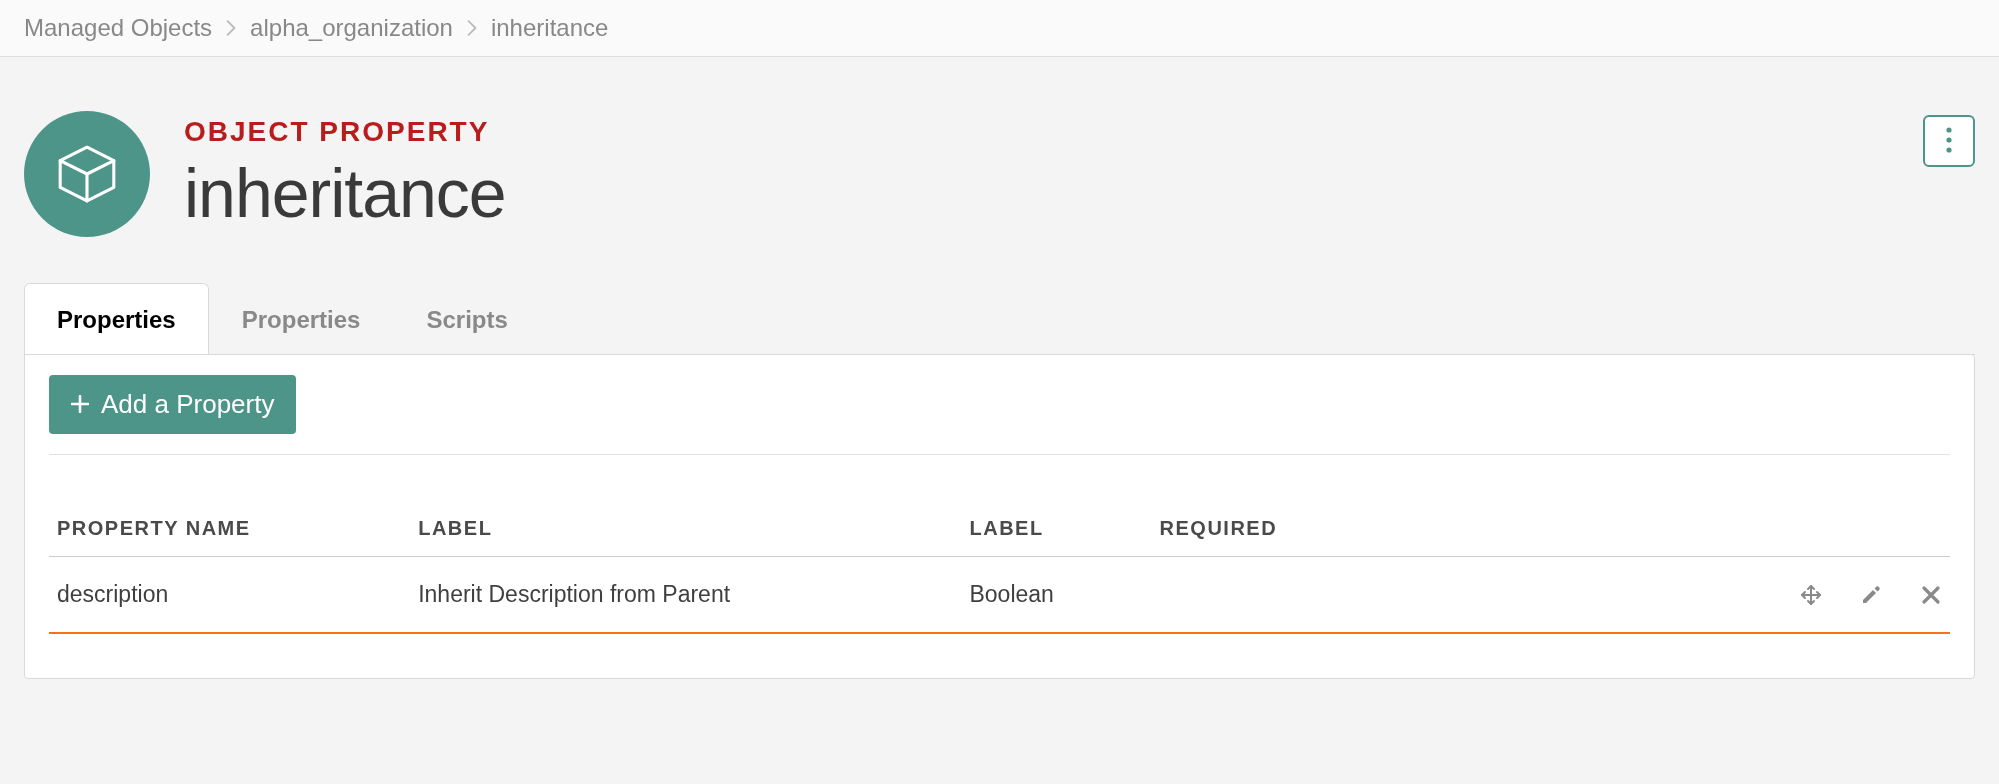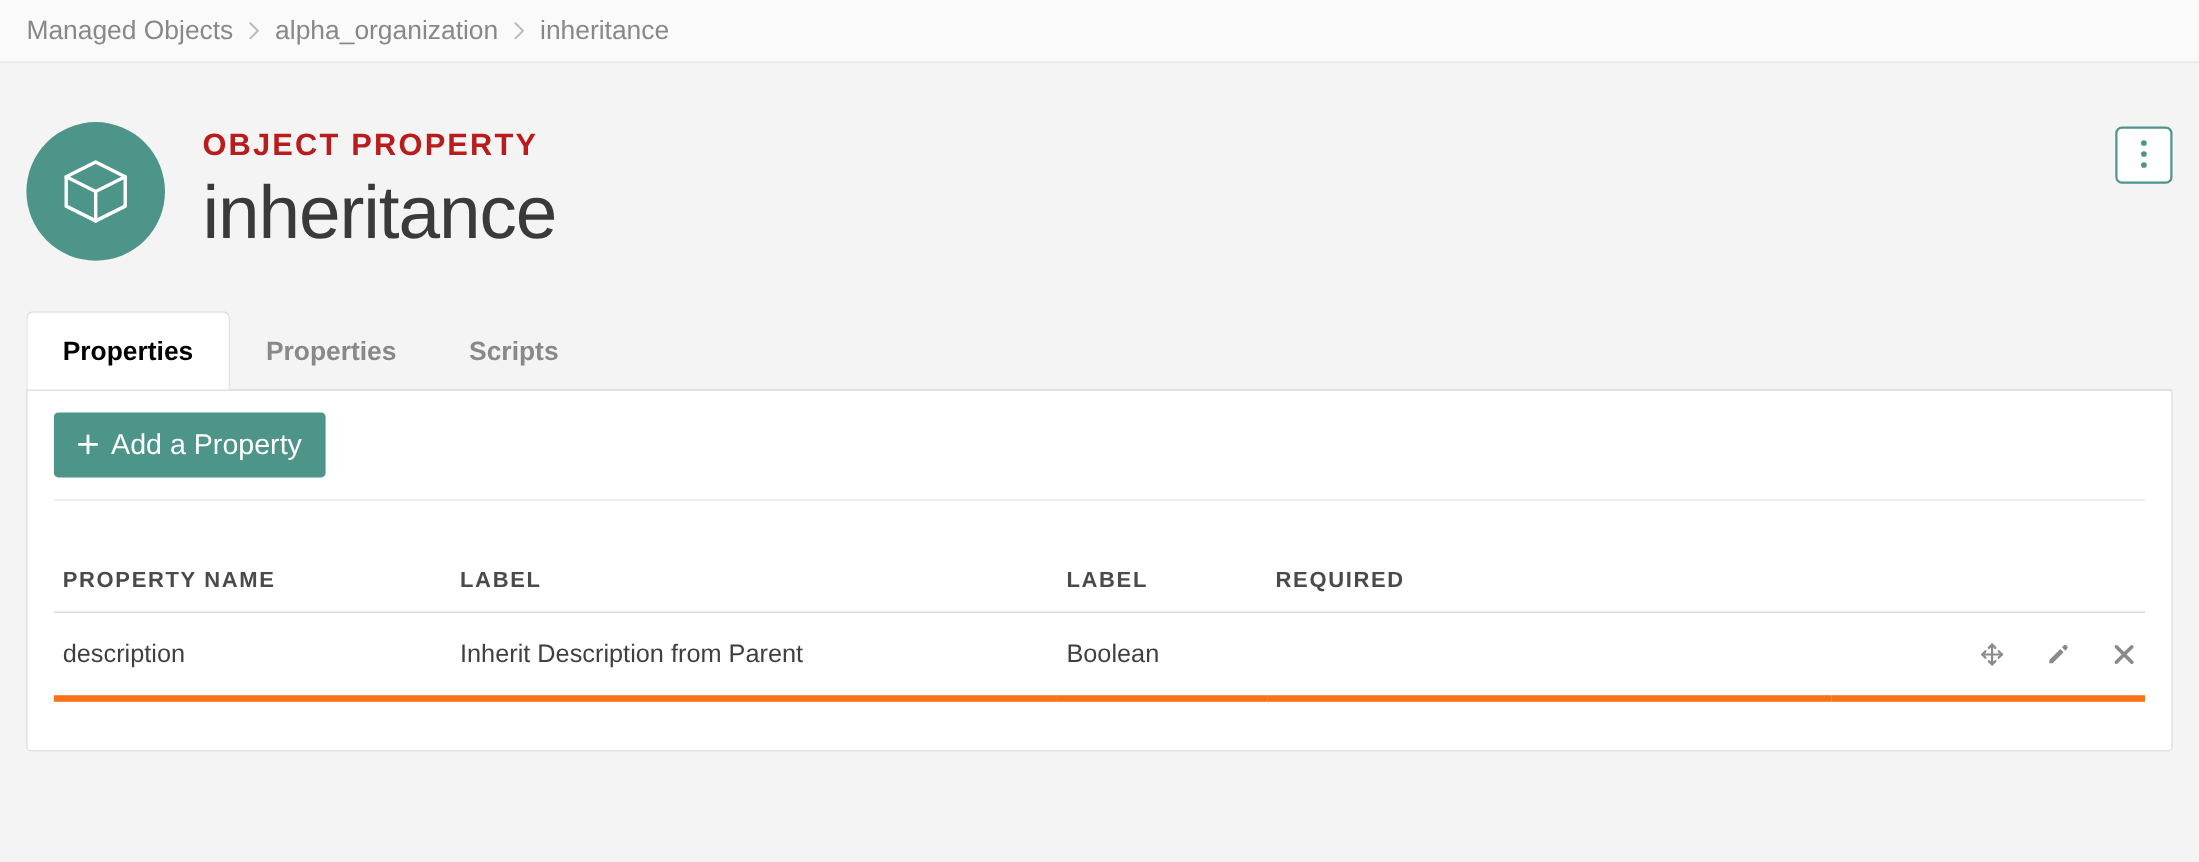--- a/index.html
+++ b/index.html
@@ -136,21 +136,21 @@
     font-weight: 700;
     letter-spacing: 1.5px;
     color: #4a4a4a;
     padding: 0 8px 16px 8px;
     border-bottom: 1px solid #ccc;
   }
   .prop-table td {
     padding: 24px 8px;
     font-size: 23px;
     color: #3f3f3f;
-    border-bottom: 6px solid #f97316;
+    border-bottom: 2px solid #f97316;
   }
   .row-actions {
     display: flex;
     justify-content: flex-end;
     gap: 38px;
     align-items: center;
   }
   .row-actions .icn { cursor: pointer; color: #888; }
   .row-actions svg { width: 22px; height: 22px; display:block; }
   .col-name   { width: 19%; }

